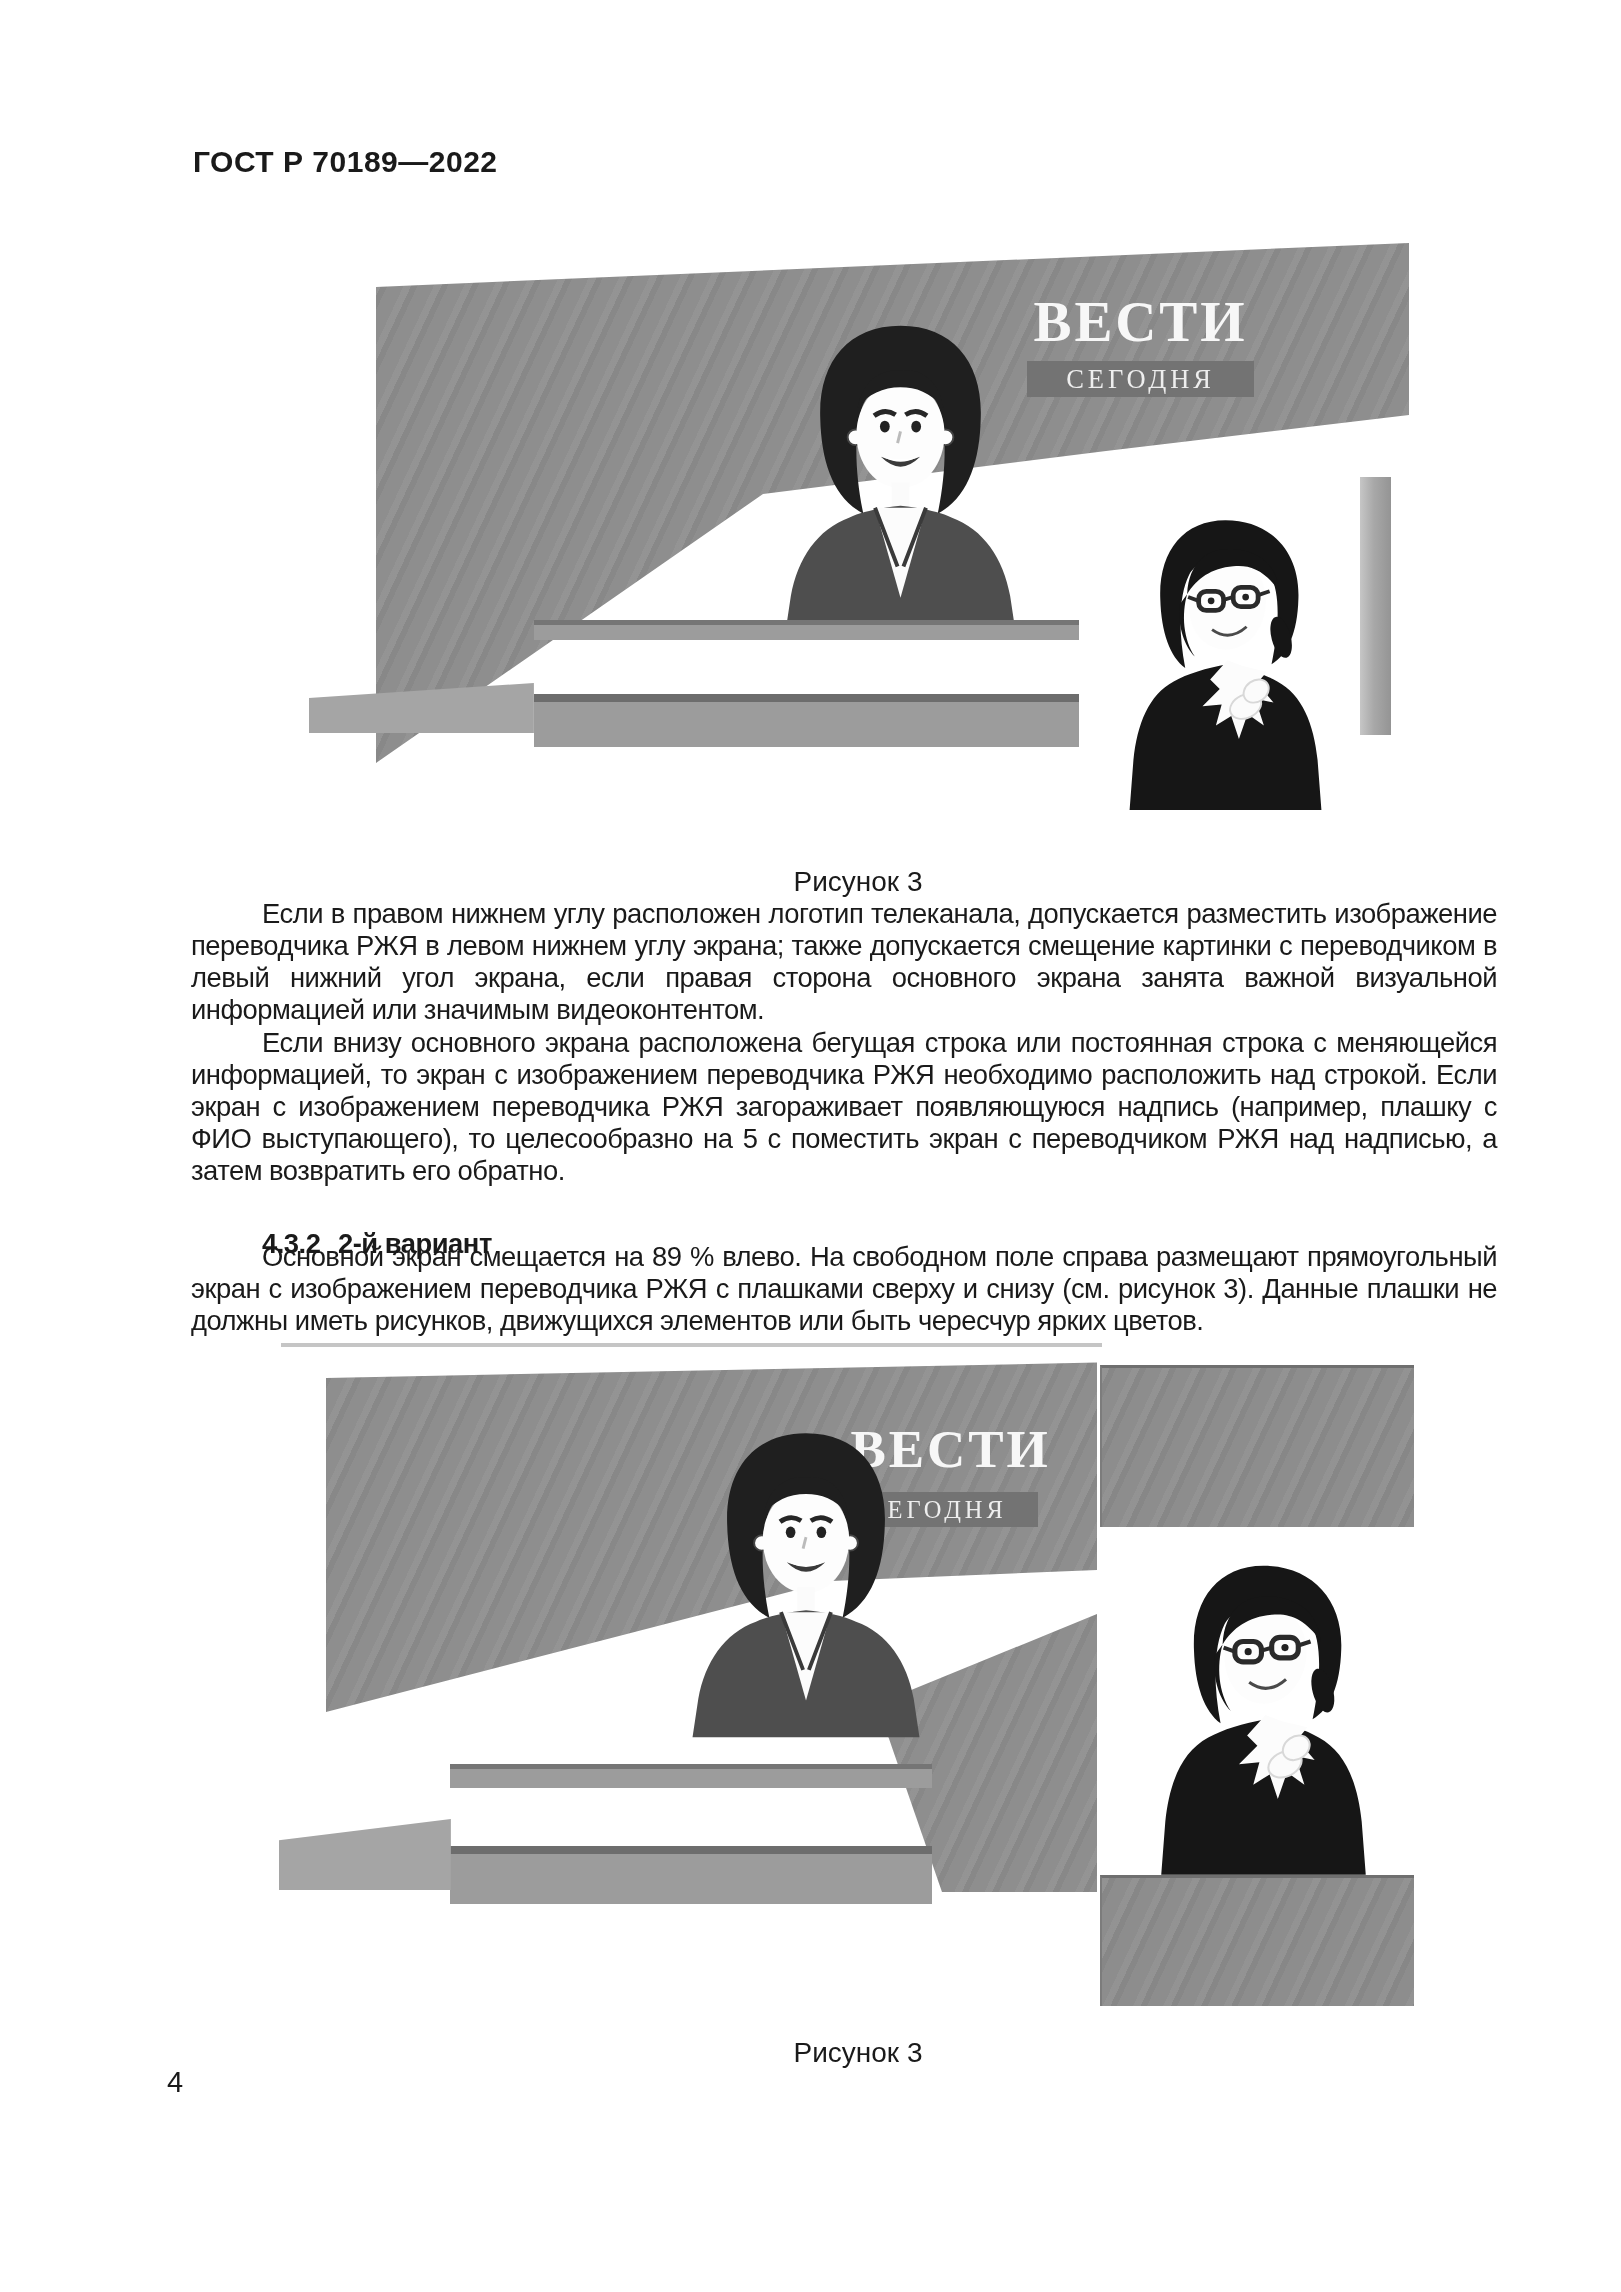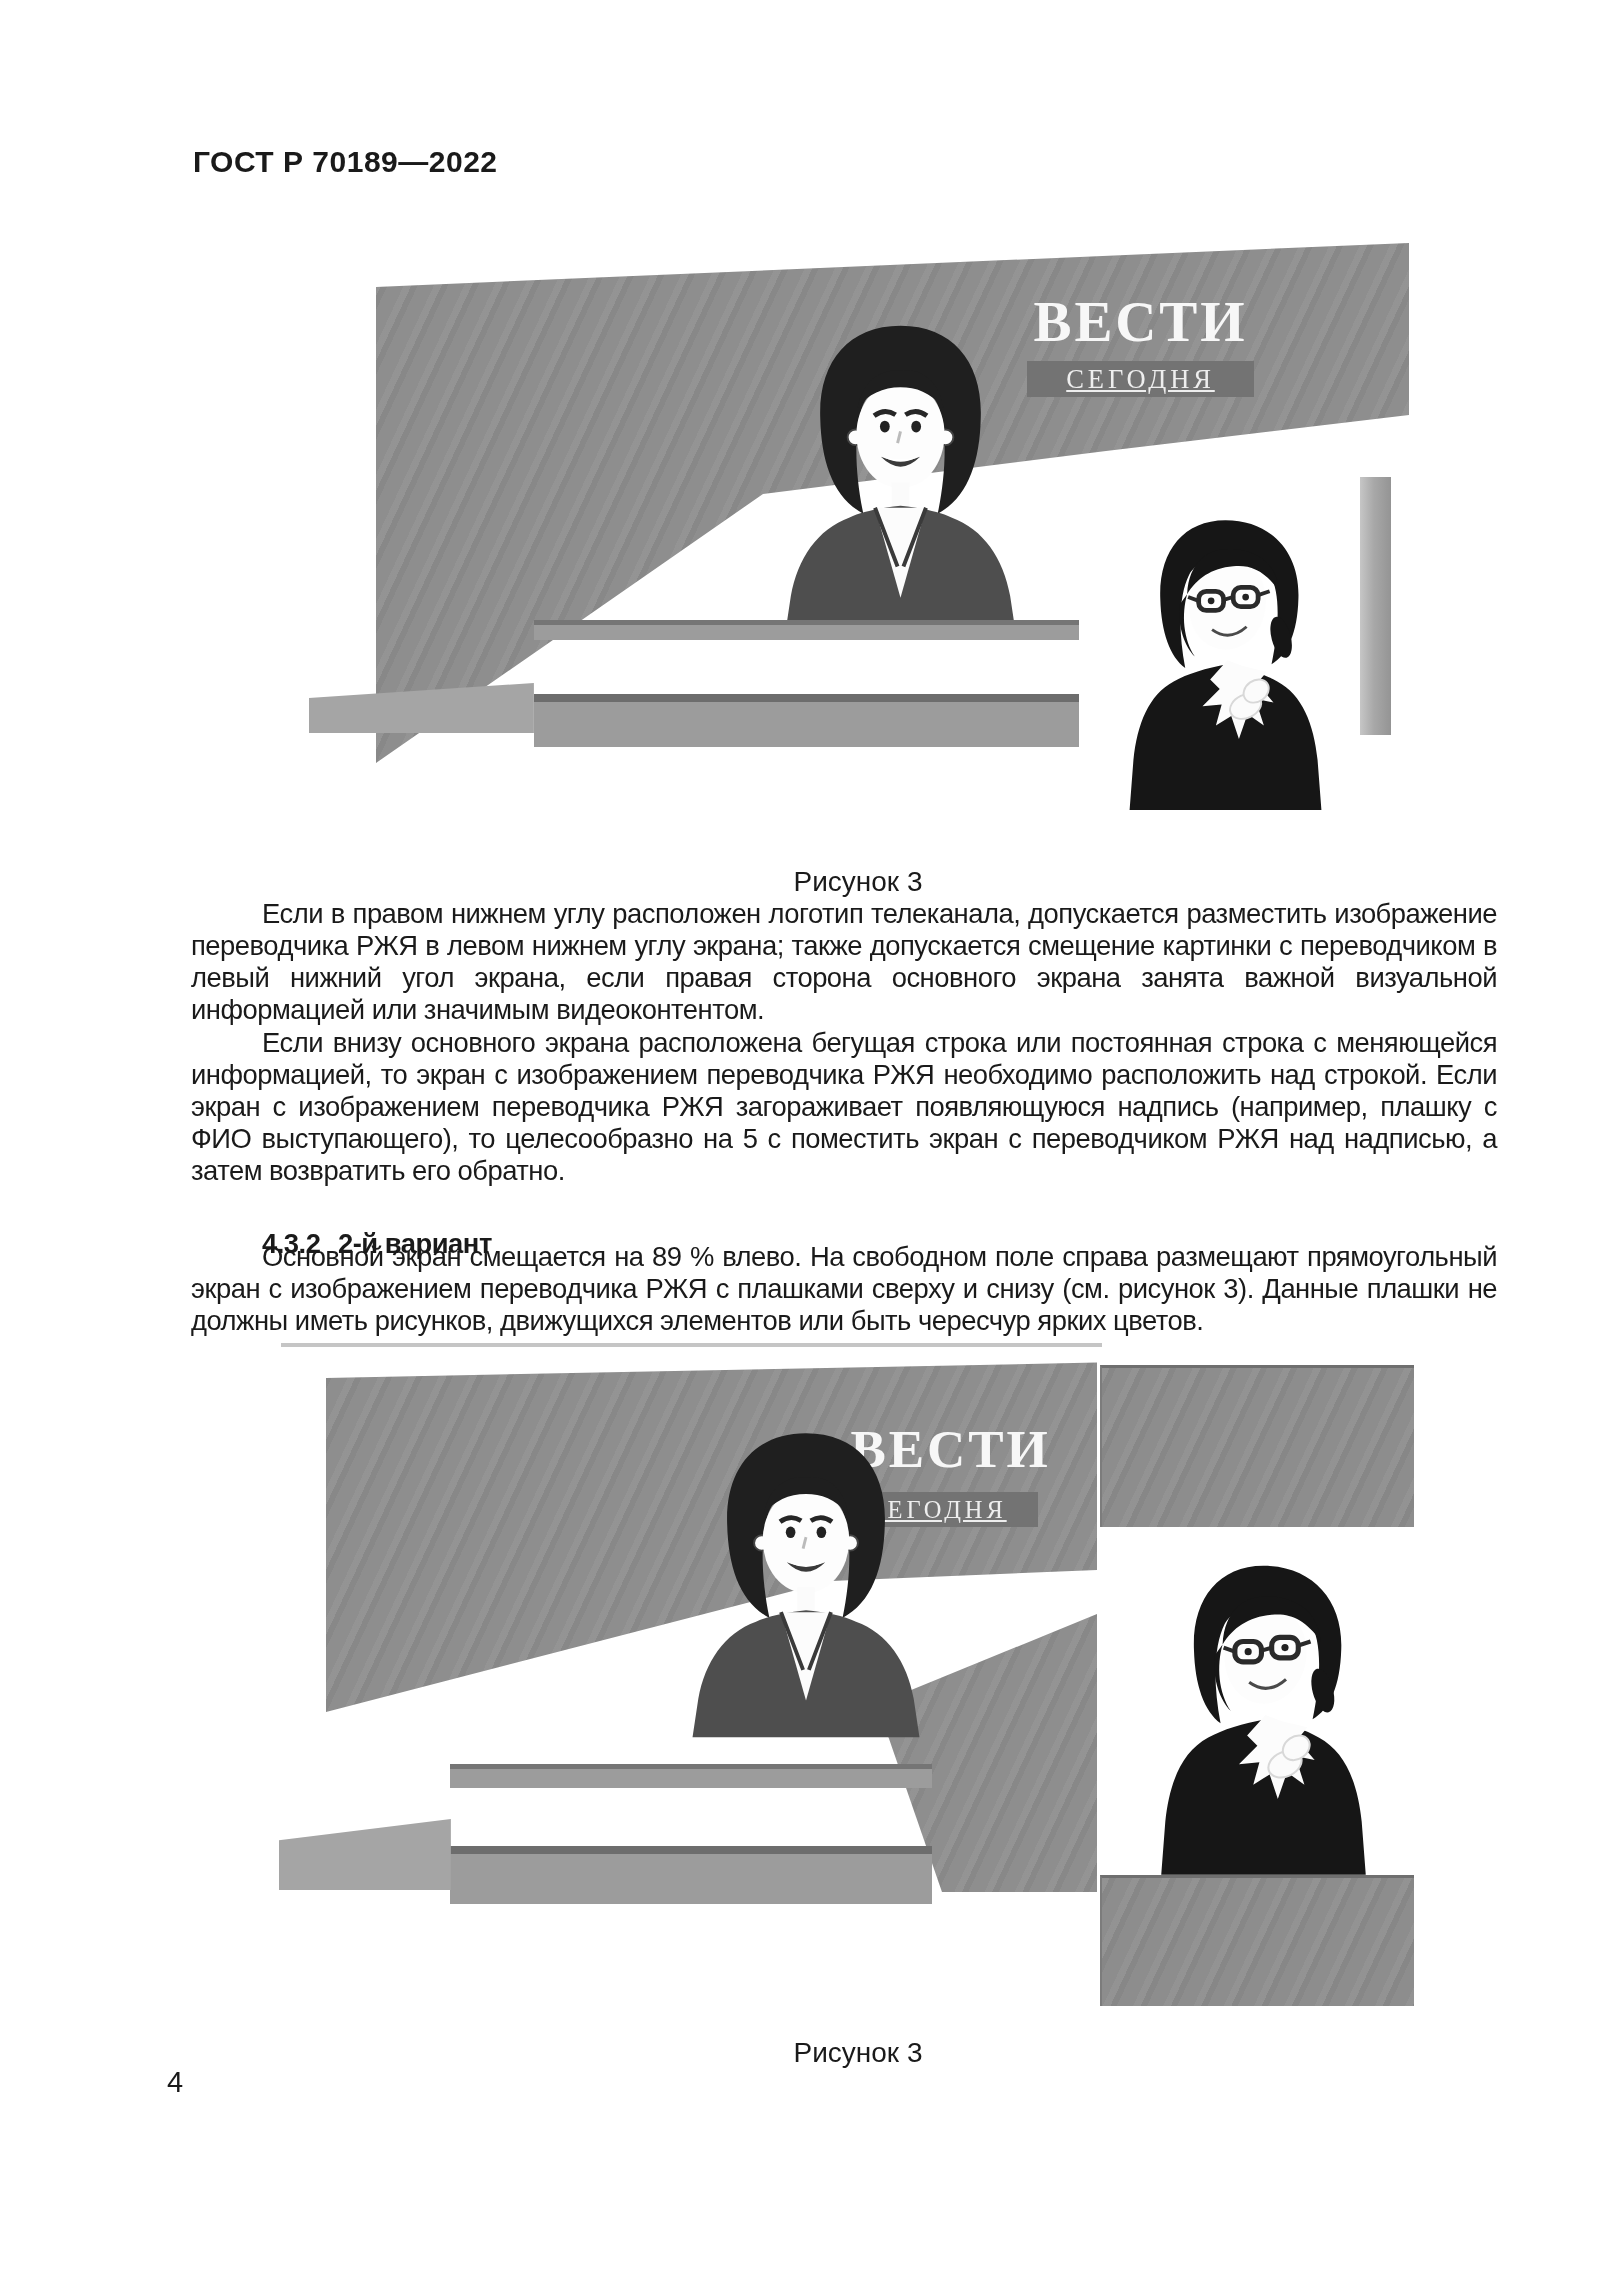--- a/index.html
+++ b/index.html
@@ -44,21 +44,21 @@
   .sidepiece{background:var(--side-piece-gray,#a5a5a5);clip-path:polygon(0 30%,100% 0,100% 100%,0 100%);}
   .plate{background-color:var(--plate-gray,#8d8d8d);border-top:3.9px solid #6f6f6f;border-left:2.9px solid #7c7c7c;box-sizing:border-box;}
   .logo-title{
     font-family:"Liberation Serif",serif;font-weight:bold;color:#f7f7f7;
     letter-spacing:2.9px;text-align:center;white-space:nowrap;
   }
   .logo-subbar{
     background:var(--logo-bar-gray,#737373);
     font-family:"Liberation Serif",serif;color:#eeeeee;
     display:flex;align-items:center;justify-content:center;
-    letter-spacing:3.9px;white-space:nowrap;text-decoration:underline;
+    letter-spacing:3.9px;white-space:nowrap;
   }
   .vbar{background:linear-gradient(to right,#c6c6c6,#a8a8a8 45%,#949494);}
   .topline{background:#b2b2b2;opacity:.75;height:3.9px;}
 
   
   .fig2{left:304px;top:240px;width:1108px;height:583px;}
   .fig2 .studio{left:0;top:0;width:1108px;height:583px;
     clip-path:polygon(72px 47px,1105px 2.9px,1105px 175px,802px 211px,459px 254px,72px 523px);}
   .fig2 .logo-title{left:704px;top:49px;width:265px;font-size:57px;}
   .fig2 .logo-subbar{left:723px;top:121px;width:227px;height:36px;font-size:26.5px;}

